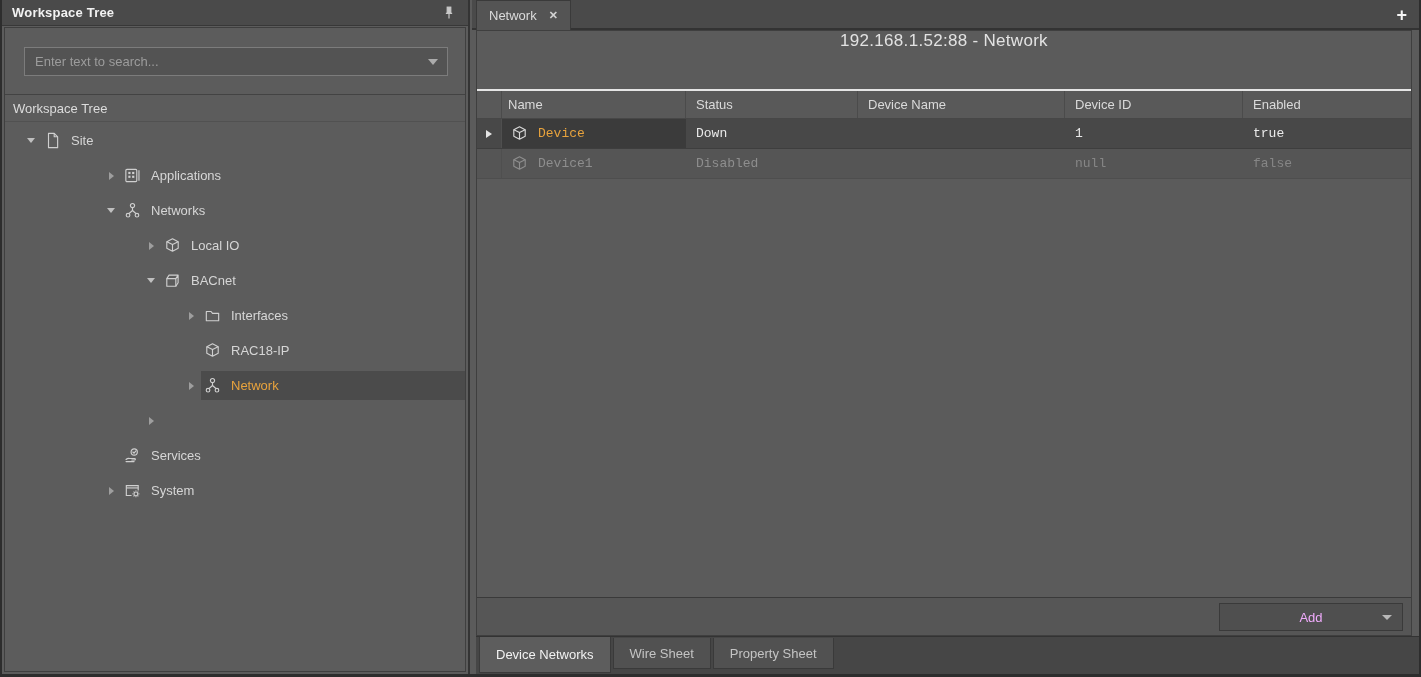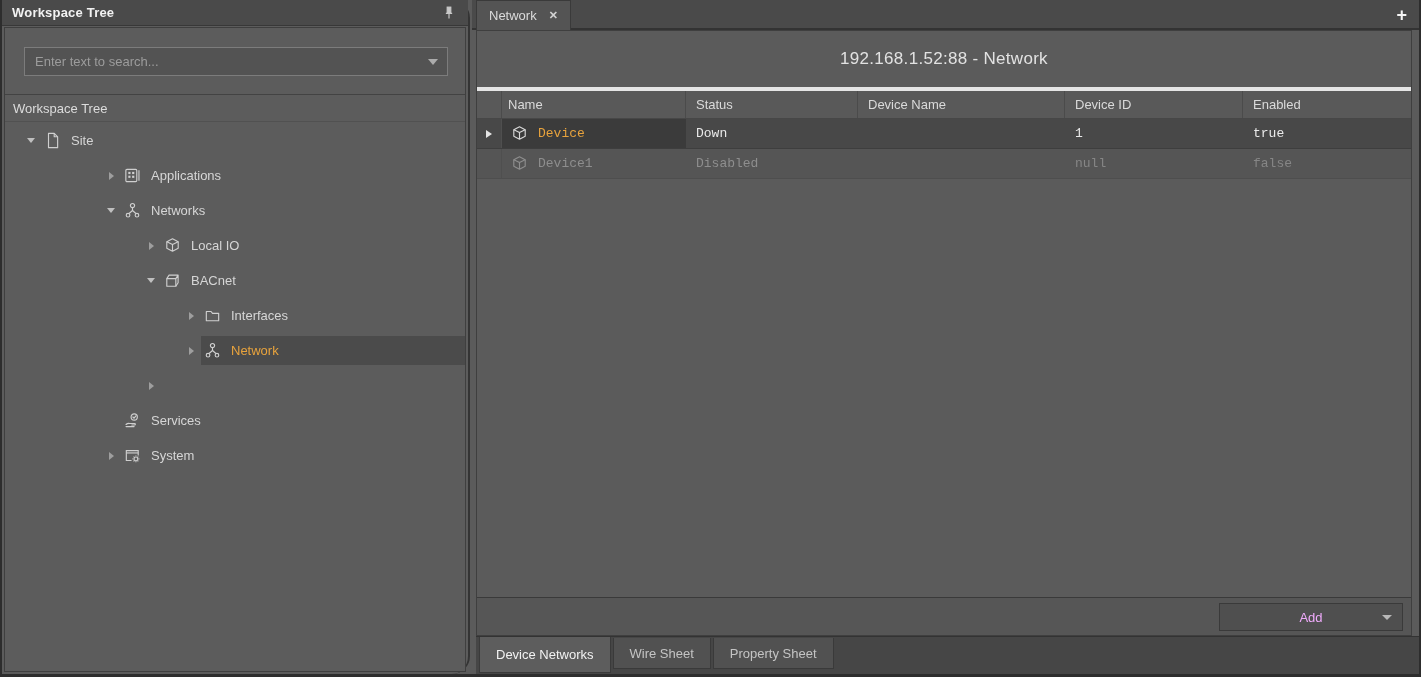--- a/index.html
+++ b/index.html
@@ -3,21 +3,21 @@
 <meta charset="utf-8">
 <style>
   * { margin:0; padding:0; box-sizing:border-box; }
   html,body { width:1421px; height:677px; }
   body { background:#2D2D2D; font-family:"Liberation Sans", sans-serif; overflow:hidden; }
   .app { position:absolute; left:0; top:0; width:1421px; height:677px;
          border-left:2px solid #2D2D2D; border-right:2px solid #2D2D2D; border-bottom:3px solid #2D2D2D;
          background:#5B5B5B; }
 
   
-  .sidebar { position:absolute; left:0; top:0; width:468px; height:100%; background:#5C5C5C; border-right:2px solid #343434;border-radius:18px; }
+  .sidebar { position:absolute; left:0; top:0; width:468px; height:100%; background:#5C5C5C; border-right:2px solid #343434; }
   .sb-header { position:absolute; left:0; top:0; width:100%; height:26px; background:#4A4A4A;
                border-bottom:1px solid #383838; display:flex; align-items:center; }
   .sb-title { font-size:13px; font-weight:bold; color:#F2F2F2; padding-left:10px; letter-spacing:.2px; }
   .pin { position:absolute; right:10px; top:4px; width:18px; height:18px; cursor:pointer; }
   .sb-body { position:absolute; left:2px; right:2px; top:27px; bottom:2px; border:1px solid #3F3F3F; background:#5C5C5C; }
   .search-wrap { position:absolute; left:19px; top:19px; width:424px; height:29px; }
   .search-input { width:100%; height:100%; background:#535353; border:1px solid #7C7C7C; color:#CFCFCF;
                   font-size:13px; font-family:"Liberation Sans", sans-serif; padding:0 26px 0 10px; outline:none; }
   .search-input::placeholder { color:#9C9C9C; }
   .dd-caret { position:absolute; right:10px; top:12px; width:0; height:0;
@@ -43,22 +43,22 @@
   .tab { position:absolute; left:4px; top:0; height:30px; background:#545454;
          border:1px solid #3A3A3A; border-bottom:none; display:flex; align-items:center; padding:0 12px; cursor:pointer; }
   .tab-label { font-size:13px; color:#DBDBDB; }
   .close-x { margin-left:12px; font-size:11px; font-weight:bold; color:#D2D2D2; cursor:pointer; }
   .close-x::before { content:"\2715"; }
   .plus-btn { position:absolute; right:12px; top:2px; font-size:18px; font-weight:bold; color:#F5F5F5; cursor:pointer; line-height:26px; }
   .plus-btn::before { content:"+"; }
 
   .content { position:absolute; left:4px; right:7px; top:30px; bottom:38px; border:1px solid #3F3F3F;
              background:#5B5B5B; display:flex; flex-direction:column; }
-  .doc-title { height:60px; display:flex; align-items:center; justify-content:center;
-               border-bottom:4px solid #e5e5e5; }
+  .doc-title { height:60px; display:flex; align-items:flex-start; justify-content:center;
+               border-bottom:2px solid #e5e5e5; }
   .doc-title span { font-size:17px; color:#E2E2E2; letter-spacing:.3px; }
 
   .thead { display:flex; height:28px; background:#595959; border-bottom:1px solid #474747; }
   .thead .hc { font-size:13px; color:#DADADA; display:flex; align-items:center; border-right:1px solid #4B4B4B; padding-left:10px; cursor:pointer; }
   .col-gutter { width:25px; flex:none; padding-left:0 !important; }
   .col-name { width:184px; flex:none; padding-left:6px !important; }
   .col-status { width:172px; flex:none; }
   .col-dname { width:207px; flex:none; }
   .col-did { width:178px; flex:none; }
   .col-en { flex:1; border-right:none !important; }
@@ -197,20 +197,32 @@
           <span class="row-core">
             <span class="ticon">
               <svg viewBox="0 0 20 20" fill="none" stroke="currentColor" stroke-width="1.2" stroke-linejoin="round">
                 <path d="M3.5 15.5V5.8h5l1.5 1.9h6.5v7.8z"></path>
                 </svg>
               </span>
             <span class="tlabel">Interfaces</span>
           </span>
         </div>
 
+        <div class="tree-row" style="padding-left:176px">
+          <span class="exp"></span>
+          <span class="row-core">
+            <span class="ticon">
+              <svg viewBox="0 0 20 20" fill="none" stroke="currentColor" stroke-width="1.2" stroke-linejoin="round">
+                <polygon points="10,3 16,6 10,9 4,6"></polygon>
+                  <path d="M4 6v7l6 3V9M16 6v7l-6 3"></path>
+                </svg>
+              </span>
+            <span class="tlabel">RAC18-IP</span>
+          </span>
+        </div>
 
         <div class="tree-row selected" style="padding-left:176px">
           <span class="exp exp-closed"></span>
           <span class="row-core">
             <span class="ticon">
               <svg viewBox="0 0 20 20" fill="none" stroke="currentColor" stroke-width="1.2">
                 <circle cx="10" cy="4.8" r="2.2"></circle>
                   <circle cx="5.3" cy="14.9" r="1.9"></circle>
                   <circle cx="14.7" cy="14.9" r="1.9"></circle>
                 <path d="M10 7v3M10 10l-3.6 3.2M10 10l3.6 3.2"></path>

